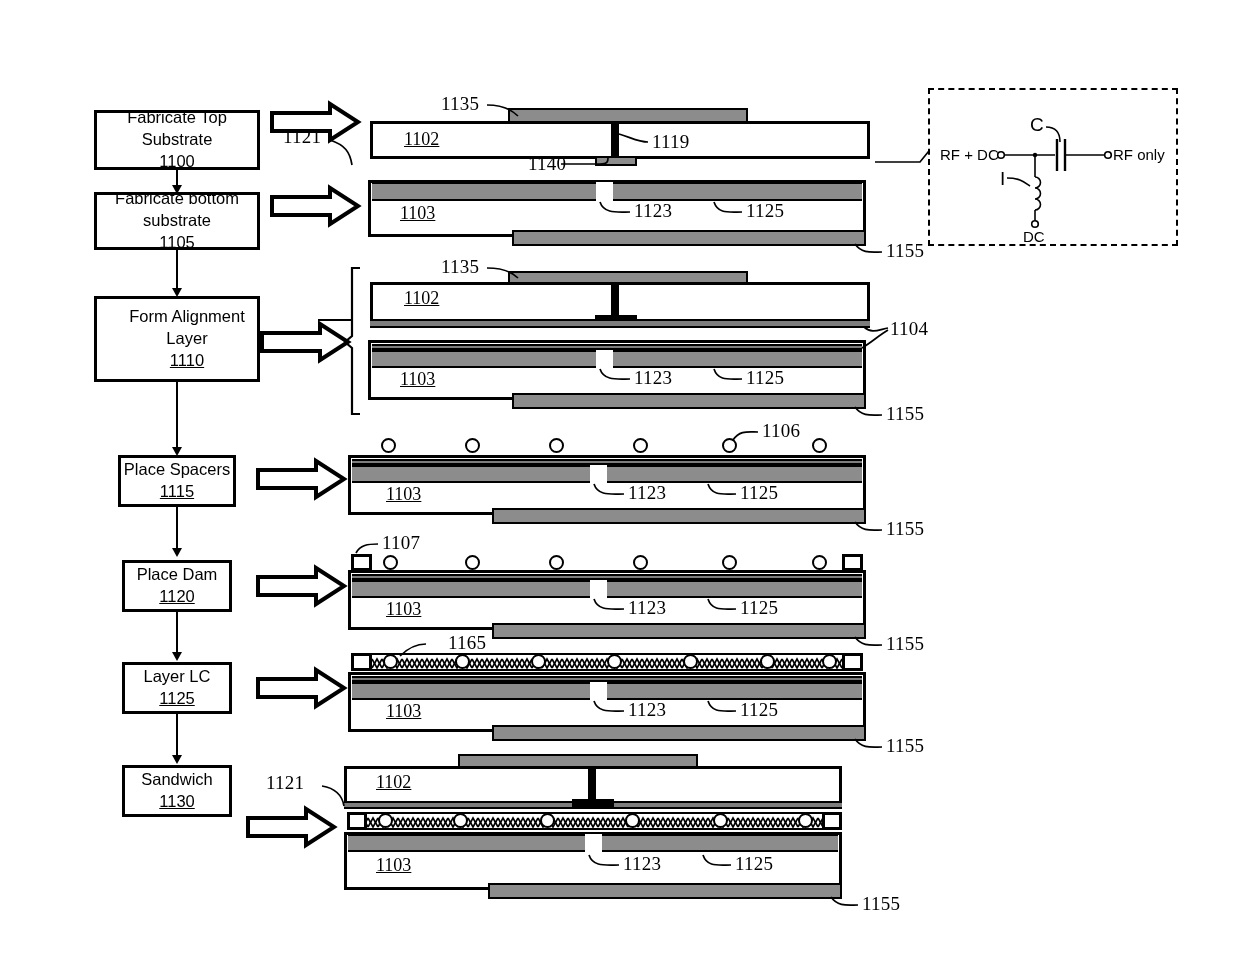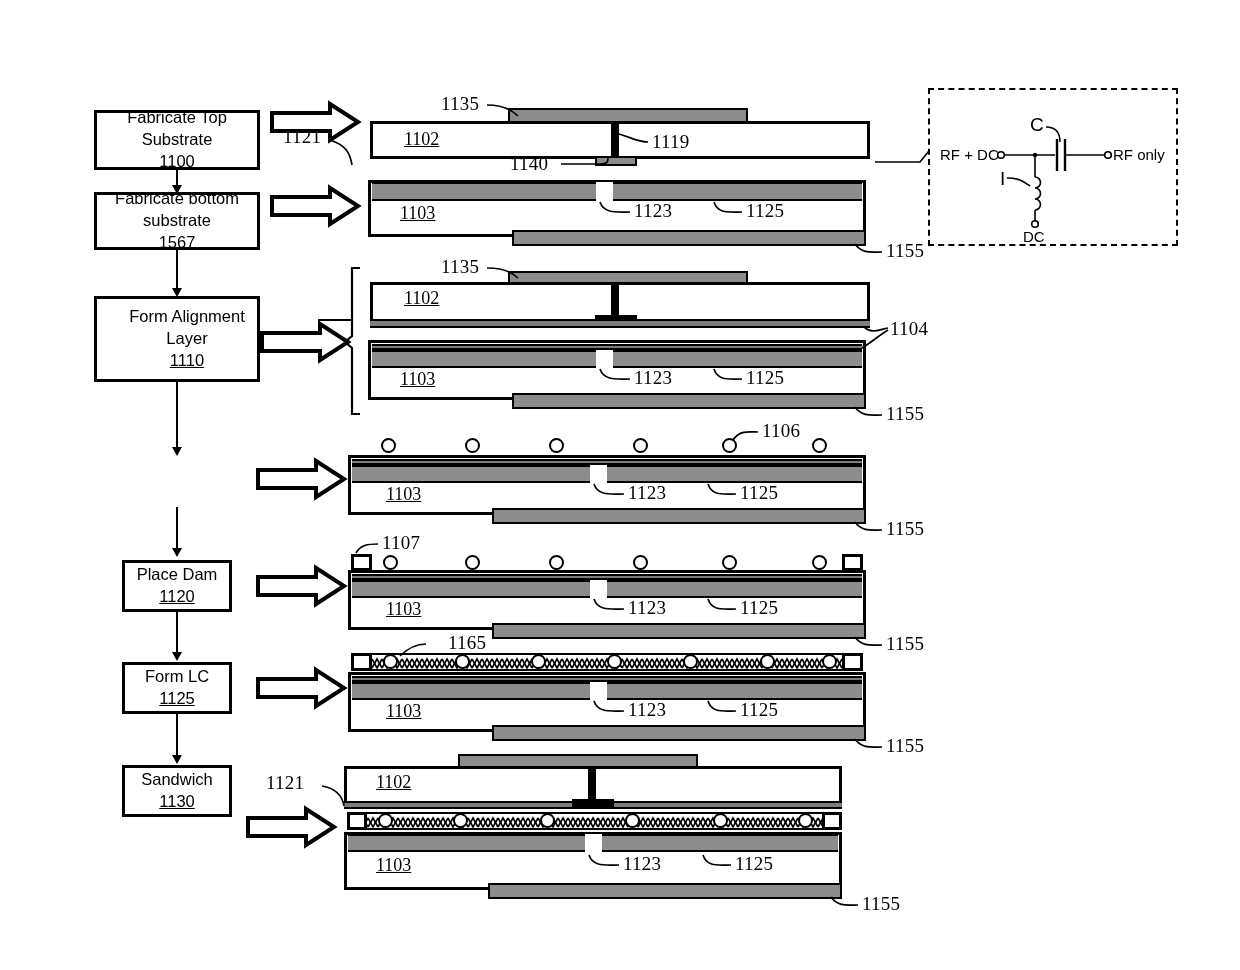--- a/index.html
+++ b/index.html
@@ -55,52 +55,56 @@
       </span>
   </div>
 
   <div class="vline" style="left:176px;top:170px;height:20px;"></div>
   <div class="vhead" style="left:172px;top:185px;"></div>
 
   <div class="flowbox" style="left:94px;top:192px;width:166px;height:58px;">
     <span>Fabricate bottom</span>
     <span>
         <span>substrate </span>
-        <span class="u">1567</span>
+        <span class="u">1105</span>
       </span>
   </div>
 
   <div class="vline" style="left:176px;top:250px;height:45px;"></div>
   <div class="vhead" style="left:172px;top:288px;"></div>
 
   <div class="flowbox" style="left:94px;top:296px;width:166px;height:86px;padding-left:24px;">
     <span>Form Alignment</span>
     <span>
         <span>Layer </span>
         <span class="u">1110</span>
       </span>
   </div>
 
   <div class="vline" style="left:176px;top:382px;height:72px;"></div>
   <div class="vhead" style="left:172px;top:447px;"></div>
 
+  <div class="flowbox" style="left:118px;top:455px;width:118px;height:52px;">
+    <span>Place Spacers</span>
+    <span class="u">1115</span>
+  </div>
 
   <div class="vline" style="left:176px;top:507px;height:48px;"></div>
   <div class="vhead" style="left:172px;top:548px;"></div>
 
   <div class="flowbox" style="left:122px;top:560px;width:110px;height:52px;">
     <span>Place Dam</span>
     <span class="u">1120</span>
   </div>
 
   <div class="vline" style="left:176px;top:612px;height:47px;"></div>
   <div class="vhead" style="left:172px;top:652px;"></div>
 
   <div class="flowbox" style="left:122px;top:662px;width:110px;height:52px;">
-    <span>Form LC</span>
+    <span>Layer LC</span>
     <span class="u">1125</span>
   </div>
 
   <div class="vline" style="left:176px;top:714px;height:48px;"></div>
   <div class="vhead" style="left:172px;top:755px;"></div>
 
   <div class="flowbox" style="left:122px;top:765px;width:110px;height:52px;">
     <span>Sandwich</span>
     <span class="u">1130</span>
   </div>
@@ -303,21 +307,21 @@
 
       <path d="M 831,897 C 838,907 848,905 858,905"></path>
 
       <path d="M 875,162 L 920,162 L 933,146"></path>
     </g>
   </svg>
 
   <div class="num" style="left:283px;top:126px;">1121</div>
   <div class="num" style="left:441px;top:93px;">1135</div>
   <div class="num" style="left:652px;top:131px;">1119</div>
-  <div class="num" style="left:510px;top:153px;">1140</div>
+  <div class="num" style="left:528px;top:153px;">1140</div>
 
   <div class="num" style="left:634px;top:200px;">1123</div>
   <div class="num" style="left:746px;top:200px;">1125</div>
   <div class="num" style="left:886px;top:240px;">1155</div>
 
   <div class="num" style="left:441px;top:256px;">1135</div>
   <div class="num" style="left:890px;top:318px;">1104</div>
   <div class="num" style="left:634px;top:367px;">1123</div>
   <div class="num" style="left:746px;top:367px;">1125</div>
   <div class="num" style="left:886px;top:403px;">1155</div>

